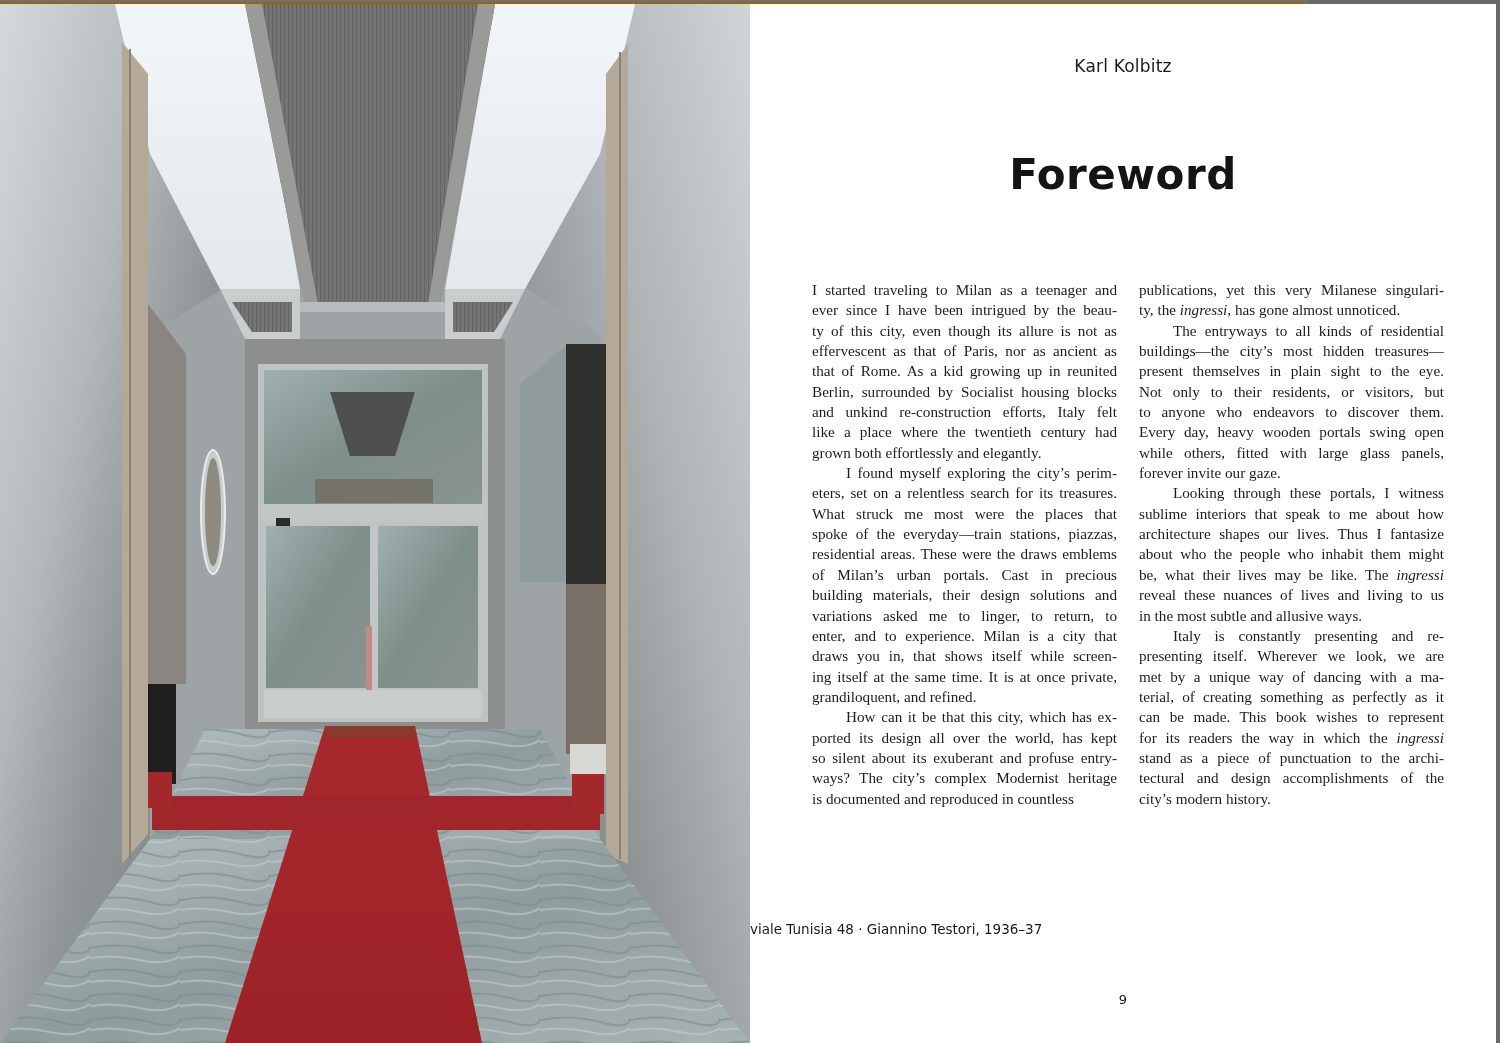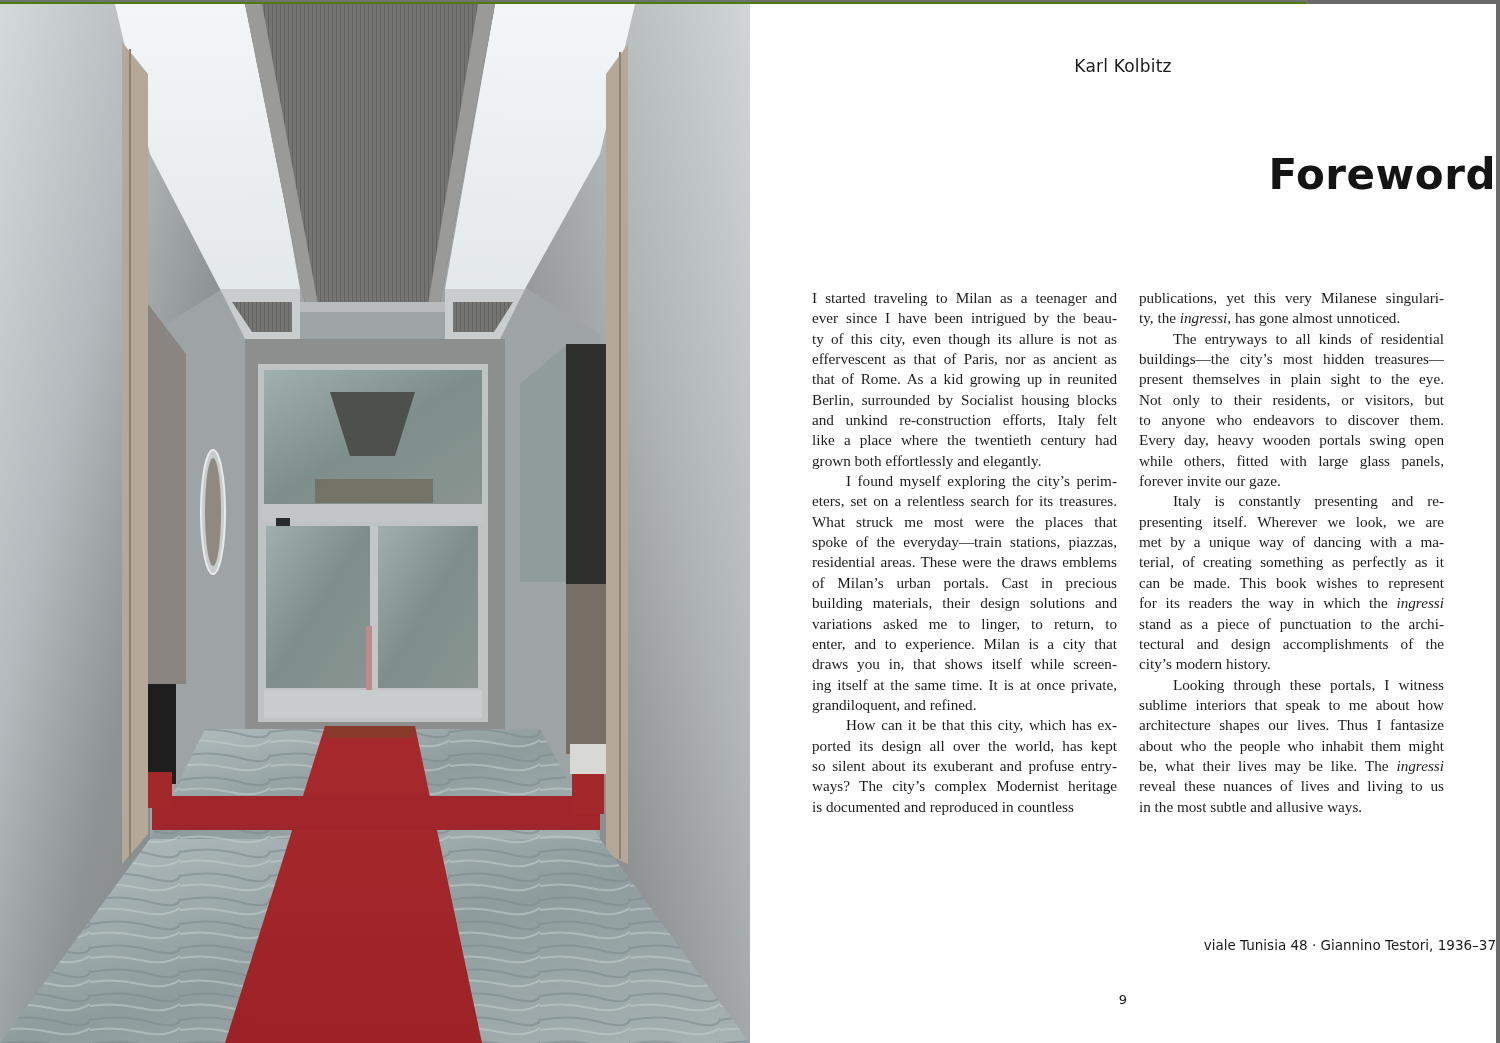--- a/index.html
+++ b/index.html
@@ -4,56 +4,56 @@
 <style>
   html, body { margin: 0; padding: 0; }
   body {
     width: 1500px; height: 1043px; overflow: hidden;
     background: #6a6a6a;
     font-family: "Liberation Serif", serif;
   }
   .spread {
     position: absolute; left: 0; top: 0; width: 1308px; height: 1043px;
     box-sizing: border-box; border: 2px solid #707070; border-left: none;
-    background: #4d7c0f;
+    background: #a16207;
   }
   
   .photo {
     position: absolute; left: 0; top: 2px; width: 750px; height: 1039px;
     overflow: hidden; background: #9ea3a6;
   }
   .photo svg { display: block; }
   
   .page {
     position: absolute; left: 750px; top: 2px; width: 746px; height: 1039px;
     background: #ffffff;
   }
   .author {
     position: absolute; left: 0; width: 100%; top: 52px; text-align: center;
     font-family: "DejaVu Sans", sans-serif; font-size: 17px; color: #1a1a1a;
     letter-spacing: 0.2px;
   }
   .title {
-    position: absolute; left: 0; width: 100%; top: 146px; text-align: right;
+    position: absolute; left: 0; width: 100%; top: 146px; text-align: center;
     font-family: "DejaVu Sans", sans-serif; font-weight: bold; font-size: 42px;
     color: #141414; letter-spacing: 0.5px;
   }
   .col {
     position: absolute; top: 276px; width: 305px;
     font-family: "Liberation Serif", serif; font-size: 15.2px; line-height: 20.35px;
-    color: #1c1c1c; text-align: justify; hyphens: manual; margin-top: 8px;
+    color: #1c1c1c; text-align: justify; hyphens: manual;
   }
   .col.c1 { left: 62px; }
   .col.c2 { left: 389px; }
   .col p { margin: 0; }
   .col .line { display: block; text-align: justify; text-align-last: justify; white-space: nowrap; }
   .col .line.last { text-align-last: left; }
   .col em { }
   .caption {
-    position: absolute; left: 0; width: 100%; top: 916px; text-align: right; margin-top: 16px;
+    position: absolute; left: 0; width: 100%; top: 916px; text-align: left;
   }
   .cap-title {
     font-family: "DejaVu Sans", sans-serif; font-size: 13.5px; color: #1a1a1a;
     line-height: 18px;
   }
   .cap-line {
     font-family: "Liberation Serif", serif; font-style: italic; font-size: 12px;
     color: #2a2a2a; line-height: 16px;
   }
   .folio {
@@ -224,39 +224,39 @@
           <span class="line" style="padding-left: 34px;">The entryways to all kinds of residential</span>
           <span class="line">buildings—the city’s most hidden treasures—</span>
           <span class="line">present themselves in plain sight to the eye.</span>
           <span class="line">Not only to their residents, or visitors, but</span>
           <span class="line">to anyone who endeavors to discover them.</span>
           <span class="line">Every day, heavy wooden portals swing open</span>
           <span class="line">while others, fitted with large glass panels,</span>
           <span class="line last">forever invite our gaze.</span>
         </p>
         <p>
+          <span class="line" style="padding-left: 34px;">Looking through these portals, I witness</span>
+          <span class="line">sublime interiors that speak to me about how</span>
+          <span class="line">architecture shapes our lives. Thus I fantasize</span>
+          <span class="line">about who the people who inhabit them might</span>
+          <span class="line">be, what their lives may be like. The <em>ingressi</em></span>
+          <span class="line">reveal these nuances of lives and living to us</span>
+          <span class="line last">in the most subtle and allusive ways.</span>
+        </p>
+        <p>
           <span class="line" style="padding-left: 34px;">Italy is constantly presenting and re-</span>
           <span class="line">presenting itself. Wherever we look, we are</span>
           <span class="line">met by a unique way of dancing with a ma-</span>
           <span class="line">terial, of creating something as perfectly as it</span>
           <span class="line">can be made. This book wishes to represent</span>
           <span class="line">for its readers the way in which the <em>ingressi</em></span>
           <span class="line">stand as a piece of punctuation to the archi-</span>
           <span class="line">tectural and design accomplishments of the</span>
           <span class="line last">city’s modern history.</span>
         </p>
-        <p>
-          <span class="line" style="padding-left: 34px;">Looking through these portals, I witness</span>
-          <span class="line">sublime interiors that speak to me about how</span>
-          <span class="line">architecture shapes our lives. Thus I fantasize</span>
-          <span class="line">about who the people who inhabit them might</span>
-          <span class="line">be, what their lives may be like. The <em>ingressi</em></span>
-          <span class="line">reveal these nuances of lives and living to us</span>
-          <span class="line last">in the most subtle and allusive ways.</span>
-        </p>
       </div>
 
     <div class="caption">
       <div class="cap-title">viale Tunisia 48 · Giannino Testori, 1936–37</div>
     </div>
 
     <div class="folio">9</div>
   </div>
 </div>
 

